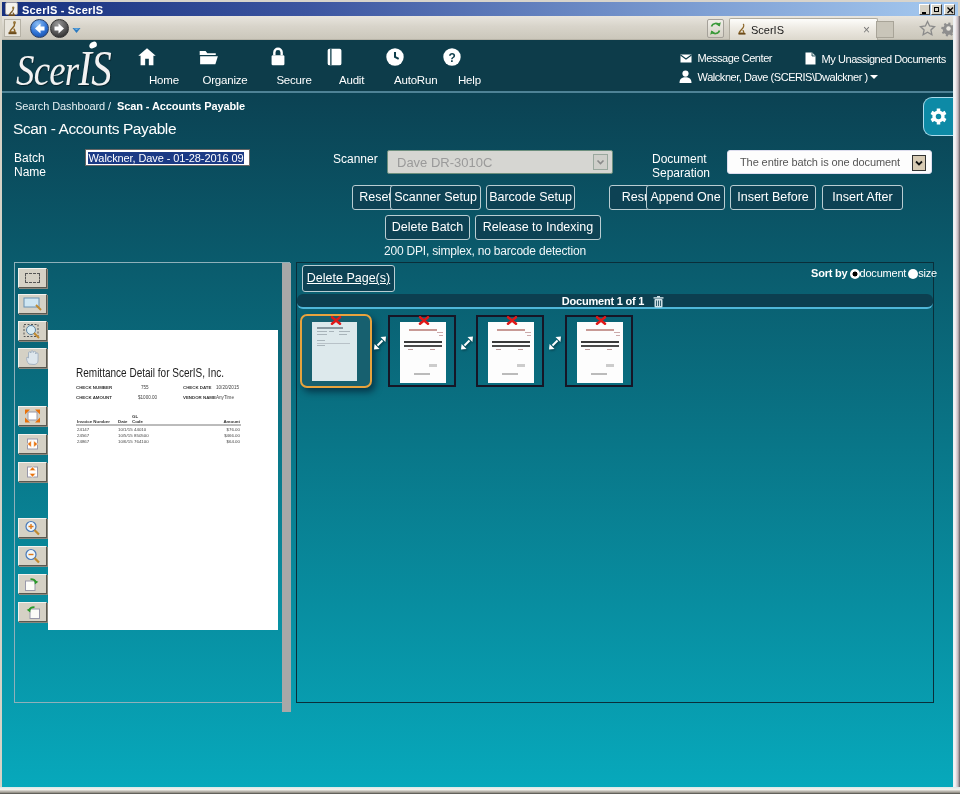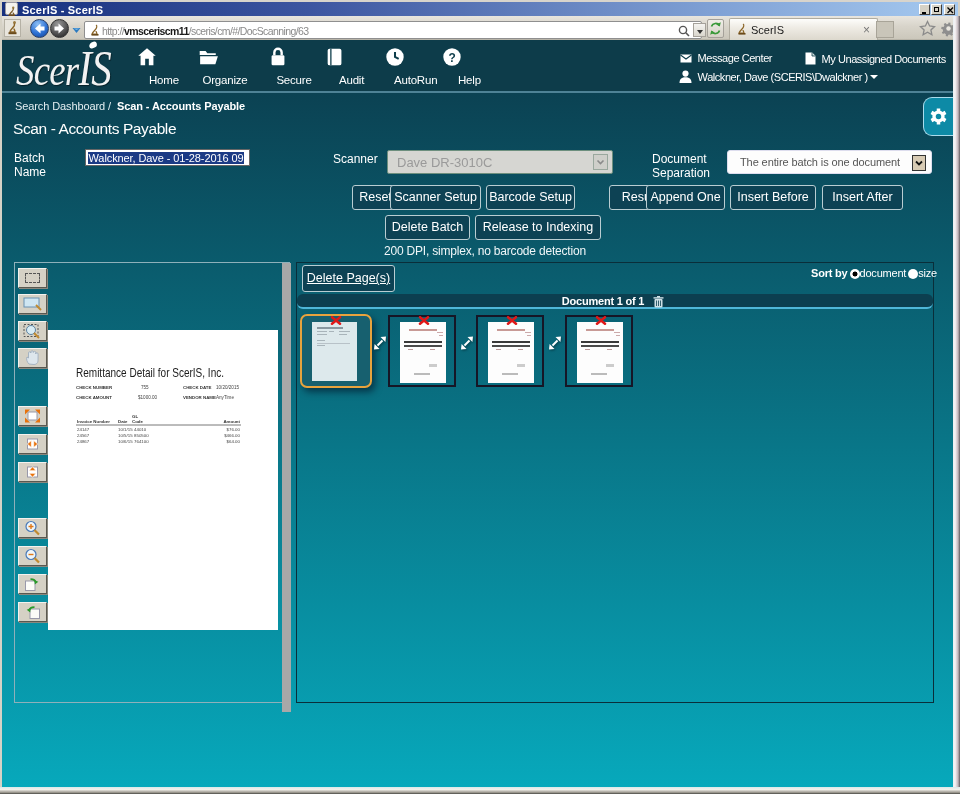--- a/index.html
+++ b/index.html
@@ -52,35 +52,20 @@
   <div class="abs" style="left:48px;top:3px;width:19px;height:19px;border-radius:50%;background:radial-gradient(circle at 40% 25%,#9a9a9a,#555 55%,#1a1a1a);border:1px solid #333;">
     <svg width="17" height="17" viewBox="0 0 17 17">
         <path d="M7.5 3.5 L13 8.5 L7.5 13.5 L7.5 10.5 L3.5 10.5 L3.5 6.5 L7.5 6.5 Z" fill="#fff"></path>
       </svg>
   </div>
   <svg class="abs" style="left:70px;top:11px;" width="9" height="7" viewBox="0 0 9 7">
       <path d="M0.5 1 L8.5 1 L4.5 6 Z" fill="#2a7ac0"></path>
       <path d="M1.5 1.5 L7.5 1.5 L4.5 3 Z" fill="#7ab8e8"></path>
     </svg>
 
-  <div class="abs" style="left:82px;top:5px;width:618px;height:17.5px;background:#fff;border:1px solid #8f8f8f;border-radius:2px;">
-    <svg class="abs" style="left:4px;top:2px;" width="12" height="13" viewBox="0 0 12 13">
-        <path d="M7 1 C9 2 7 5 6 6 C5 7 4 8 3 10 L8 10 C8 9 7 8 7 7" stroke="#8a6325" stroke-width="1.2" fill="none"></path>
-        <rect x="2.5" y="10" width="7" height="1.6" fill="#6a4a1a"></rect>
-      </svg>
-    <div class="abs" style="left:17px;top:2.5px;font-size:10.5px;letter-spacing:-0.6px;color:#8a8a8a;">http://<span style="color:#1a1a1a;font-weight:bold;">vmsceriscm11</span>/sceris/cm/#/DocScanning/63</div>
-
-    <svg class="abs" style="left:592px;top:2px;" width="14" height="14" viewBox="0 0 14 14">
-        <circle cx="6" cy="6" r="3.6" stroke="#555" stroke-width="1.4" fill="none"></circle>
-        <line x1="8.8" y1="8.8" x2="12" y2="12" stroke="#555" stroke-width="1.6"></line>
-      </svg>
-    <div class="abs" style="left:608px;top:0.5px;width:13px;height:14.5px;background:linear-gradient(#f4f3f0,#d9d6cd);border:1px solid #a5a19a;">
-        <div class="abs" style="left:3px;top:6px;width:0;height:0;border-left:3px solid transparent;border-right:3px solid transparent;border-top:4px solid #333;"></div>
-      </div>
-  </div>
 
   <div class="abs" style="left:705px;top:3px;width:17px;height:19px;background:linear-gradient(#f0eee8,#d5d1c6);border:1px solid #a5a19a;border-radius:2px;">
     <svg width="15" height="17" viewBox="0 0 15 17">
         <path d="M3.5 6.5 a4.5 4.5 0 0 1 8 -1" stroke="#3a9a3a" stroke-width="1.7" fill="none"></path>
         <path d="M12.8 2.2 L11.8 6.6 L8.2 4.4 Z" fill="#3a9a3a"></path>
         <path d="M11.5 10.5 a4.5 4.5 0 0 1 -8 1" stroke="#3a9a3a" stroke-width="1.7" fill="none"></path>
         <path d="M2.2 14.8 L3.2 10.4 L6.8 12.6 Z" fill="#3a9a3a"></path>
       </svg>
   </div>
 

